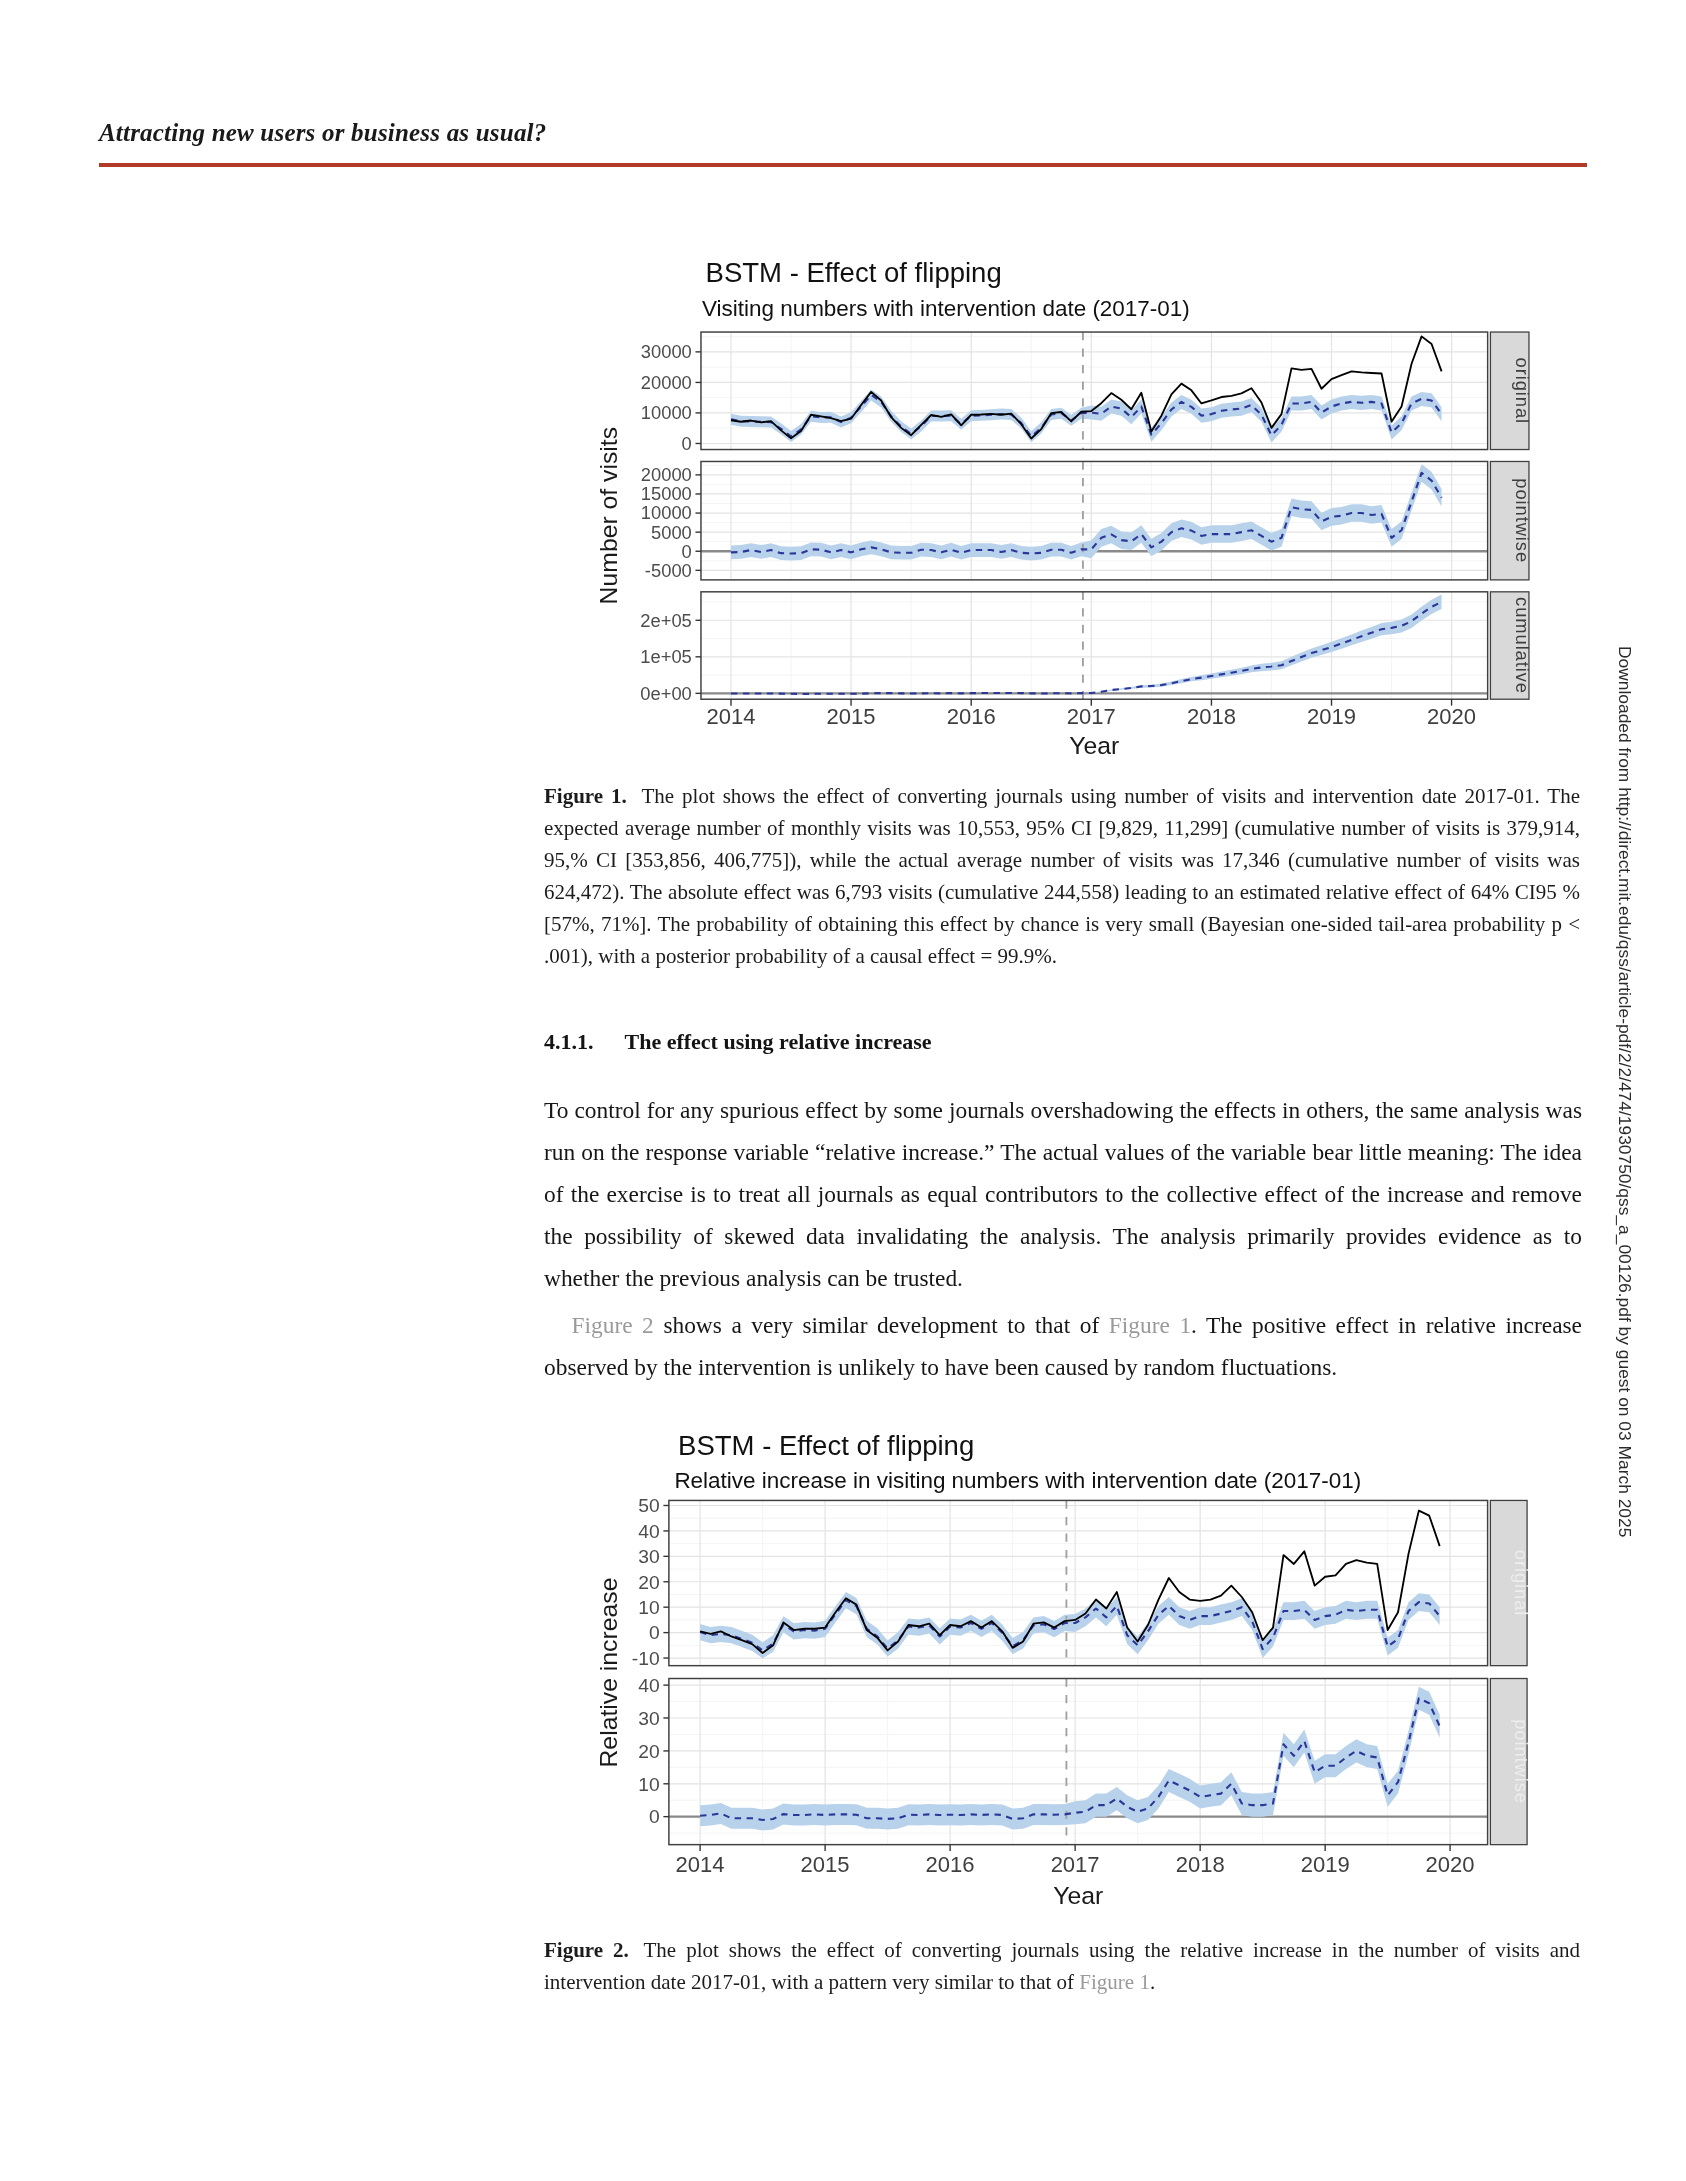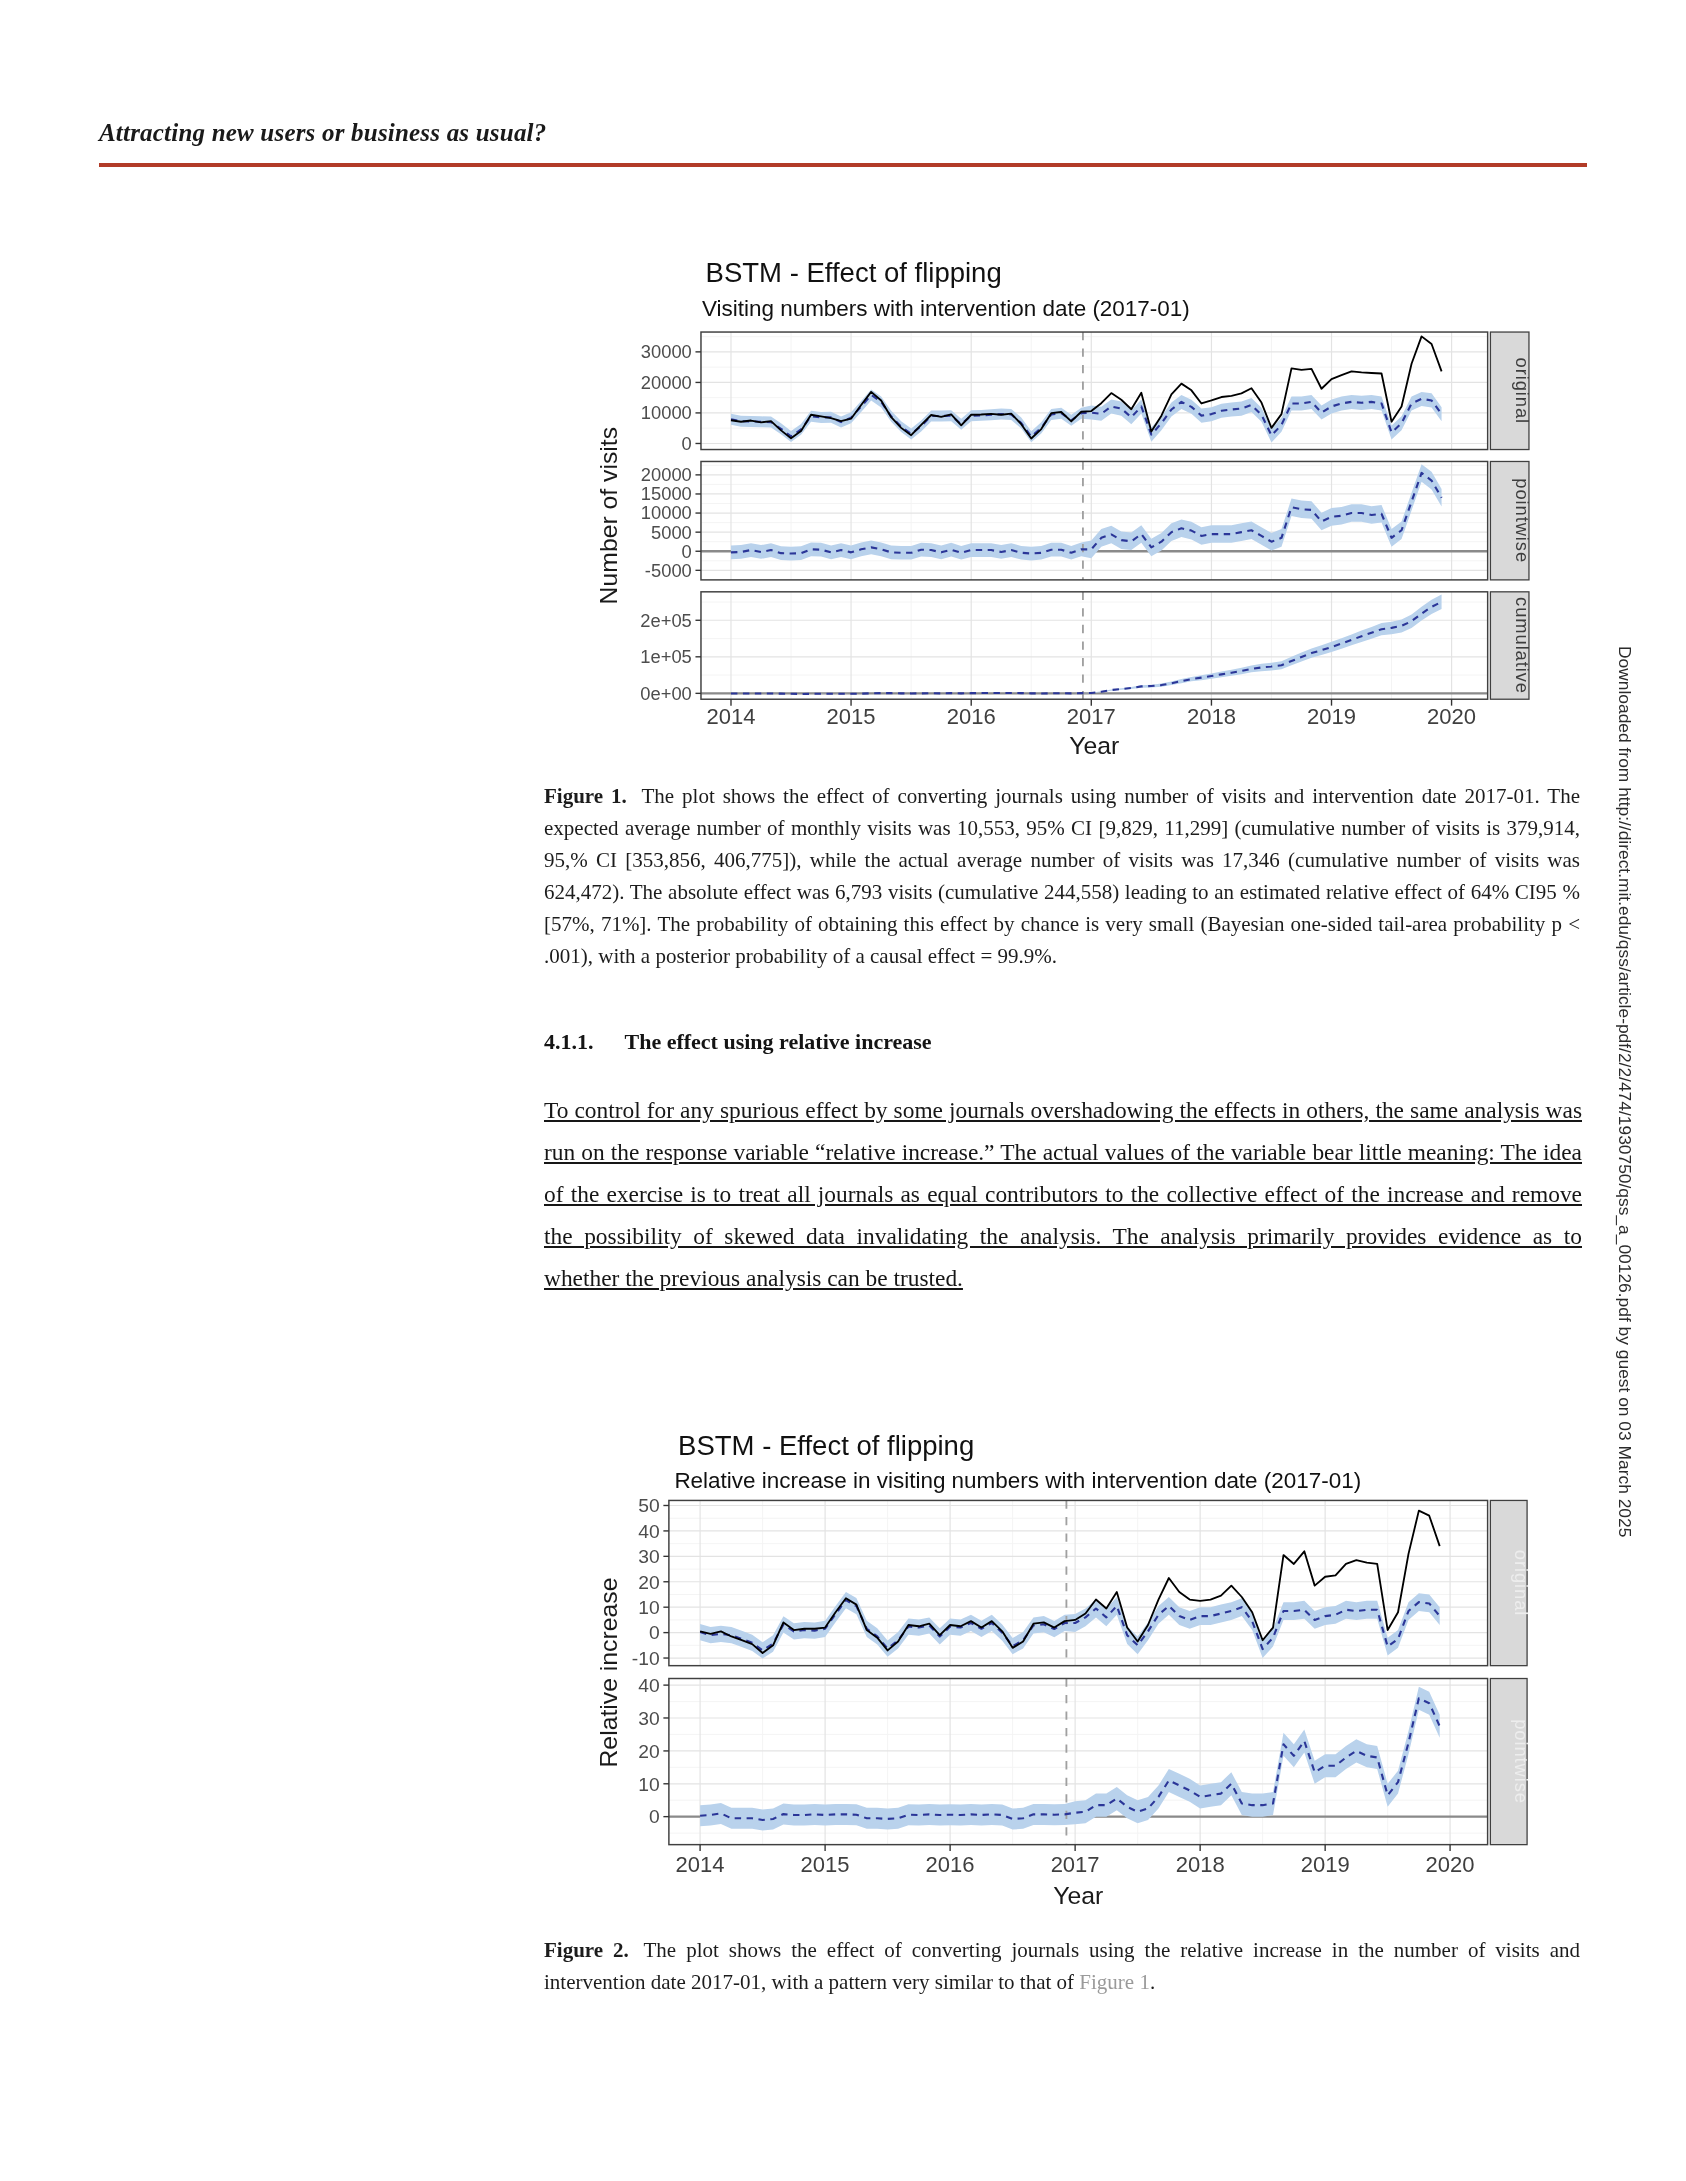--- a/index.html
+++ b/index.html
@@ -13,21 +13,21 @@
   .fig2{position:absolute;left:531px;top:1416px;}
   .caption{position:absolute;left:544px;width:1036px;font-size:21px;line-height:32px;
         text-align:justify;color:#1c1c1c;margin:0;}
   .cap1{top:780px;}
   .cap2{top:1934px;}
   .caption b{margin-right:14.7px;}
   .subsection{position:absolute;left:544px;top:1029px;margin:0;font-size:22px;
         font-weight:bold;color:#141414;}
   .subsection .sec-title{margin-left:31px;}
   .body{position:absolute;left:544px;width:1038px;margin:0;font-size:23.4px;line-height:42px;
-        text-align:justify;color:#161616;text-decoration:underline;}
+        text-align:justify;color:#161616;}
   .para1{top:1089px;}
   .para2{top:1304px;text-indent:27.5px;}
   .xref{color:#9a9a9a;text-decoration:none;cursor:pointer;}
   .sidebar-note{position:absolute;left:1614px;top:646px;height:882px;
         writing-mode:vertical-rl;font-family:"Liberation Sans",sans-serif;
         font-size:17.4px;color:#2b2b2b;white-space:nowrap;}
   .footer-journal{position:absolute;left:99px;top:2060px;font-family:"Liberation Sans",sans-serif;
         font-style:italic;font-size:25px;color:#b91c1c;}
   .footer-page{position:absolute;right:103px;top:2060px;font-family:"Liberation Sans",sans-serif;
         font-size:25px;color:#c2410c;}
@@ -201,20 +201,21 @@
         <text transform="translate(94,297) rotate(-90)" text-anchor="middle" font-size="27" fill="#1a1a1a">Number of visits</text>
       </svg>
   </figure>
 
   <p class="caption cap1"><b>Figure 1.</b><span>The plot shows the effect of converting journals using number of visits and intervention date 2017-01. The expected average number of monthly visits was 10,553, 95% CI [9,829, 11,299] (cumulative number of visits is 379,914, 95,% CI [353,856, 406,775]), while the actual average number of visits was 17,346 (cumulative number of visits was 624,472). The absolute effect was 6,793 visits (cumulative 244,558) leading to an estimated relative effect of 64% CI95 % [57%, 71%]. The probability of obtaining this effect by chance is very small (Bayesian one-sided tail-area probability p &lt; .001), with a posterior probability of a causal effect = 99.9%.</span></p>
 
   <h4 class="subsection"><span>4.1.1.</span><span class="sec-title">The effect using relative increase</span></h4>
 
   <p class="body para1">To control for any spurious effect by some journals overshadowing the effects in others, the same analysis was run on the response variable “relative increase.” The actual values of the variable bear little meaning: The idea of the exercise is to treat all journals as equal contributors to the collective effect of the increase and remove the possibility of skewed data invalidating the analysis. The analysis primarily provides evidence as to whether the previous analysis can be trusted.</p>
 
+  <p class="body para2"><a class="xref">Figure 2</a><span> shows a very similar development to that of </span><a class="xref">Figure 1</a><span>. The positive effect in relative increase observed by the intervention is unlikely to have been caused by random fluctuations.</span></p>
 
   <figure class="fig2">
     <svg id="chart-1" width="1033" height="514" viewBox="0 0 1125 560">
         <g>
           <rect x="150" y="92" width="892" height="180" fill="#ffffff"></rect>
           <line x1="150" y1="249.8" x2="1042" y2="249.8" stroke="#f3f3f3" stroke-width="1"></line>
           <line x1="150" y1="222.2" x2="1042" y2="222.2" stroke="#f3f3f3" stroke-width="1"></line>
           <line x1="150" y1="194.5" x2="1042" y2="194.5" stroke="#f3f3f3" stroke-width="1"></line>
           <line x1="150" y1="166.8" x2="1042" y2="166.8" stroke="#f3f3f3" stroke-width="1"></line>
           <line x1="150" y1="139.1" x2="1042" y2="139.1" stroke="#f3f3f3" stroke-width="1"></line>

